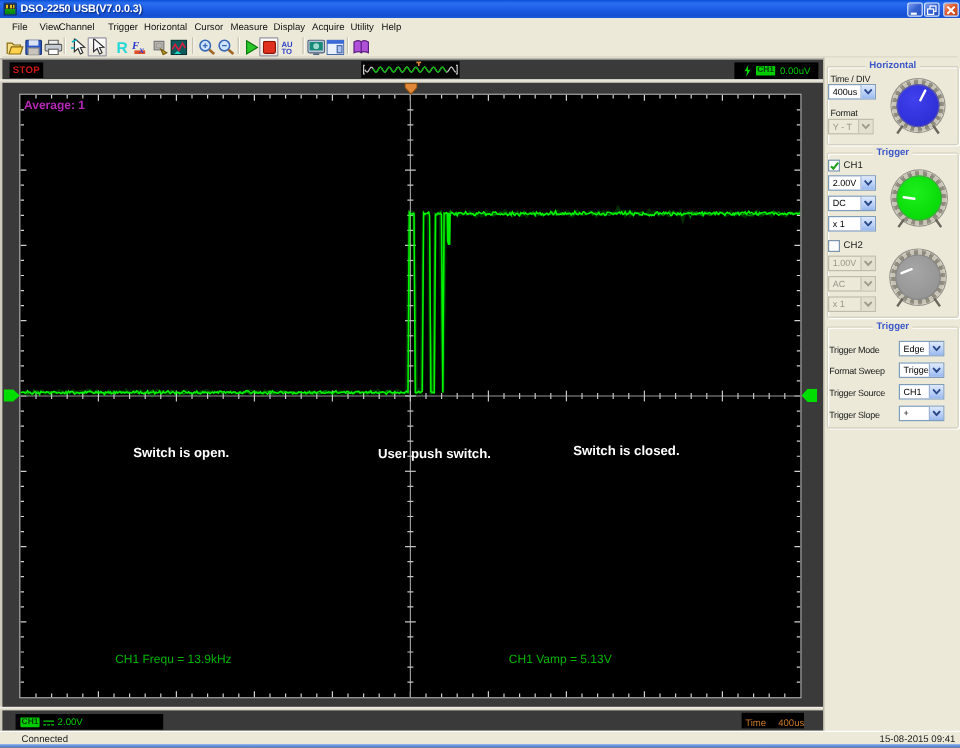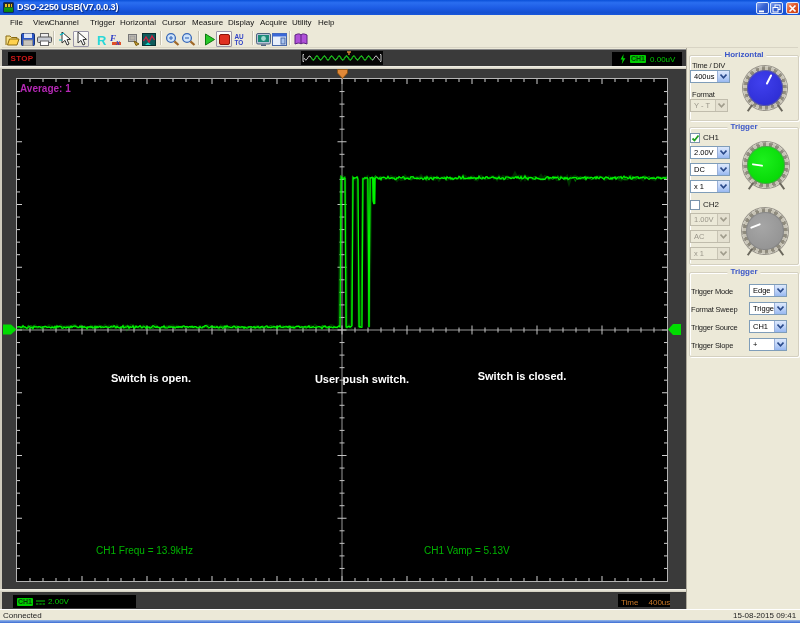--- a/index.html
+++ b/index.html
@@ -101,21 +101,21 @@
   .knob { position:absolute; border-radius:50%;
     background:repeating-conic-gradient(#c6c2b4 0deg 9deg,#8e8a7c 9deg 18deg);
     box-shadow:0 0 0 1px #97938a, inset 0 0 2px rgba(255,255,255,0.5); }
   .knob .face { position:absolute; border-radius:50%; box-shadow:inset 0 0 0 1px rgba(120,120,120,0.55); }
   .knob .pointer { position:absolute; background:#fff; border-radius:1px; }
   .knob .foot { position:absolute; width:2px; height:8px; background:#6a675c; }
 
   
   .statusbar { position:absolute; left:0; top:609px; width:800px; height:11px; background:#ece9d8;
     border-top:1px solid #fff; font-size:8px; color:#222; }
-  .status-left { position:absolute; left:3px; top:1px;text-align:right; }
+  .status-left { position:absolute; left:18px; top:1px;text-align:right; }
   .status-right { position:absolute; left:733px; top:1px; }
   .taskbar-strip { position:absolute; left:0; top:620px; width:800px; height:3px;
     background:linear-gradient(180deg,#98b8e8,#3a6cd4); }
 </style>
 </head>
 <body>
 
 <div id="app">
 
   <div class="titlebar">

